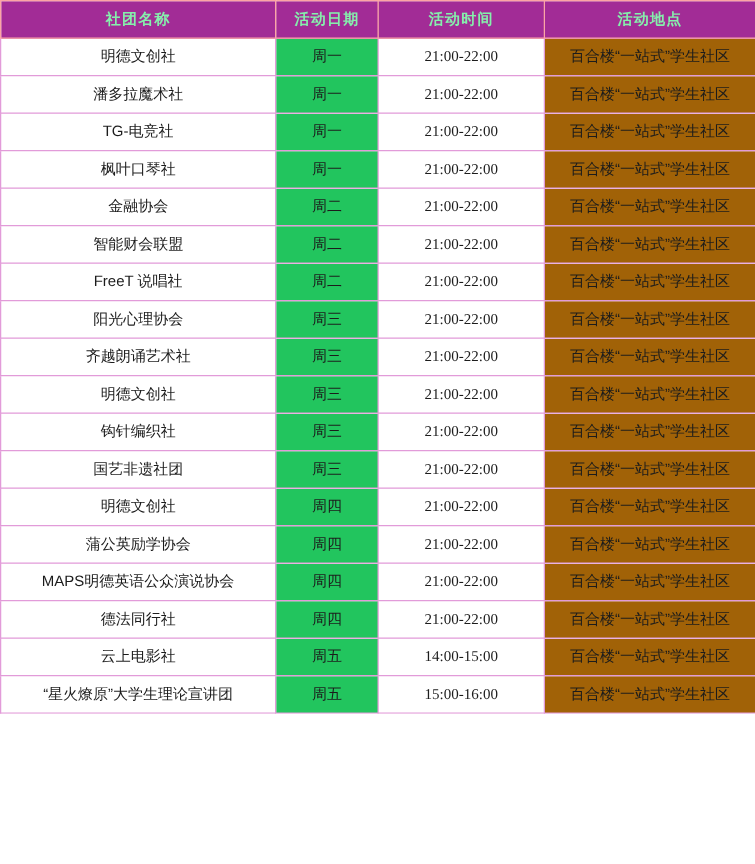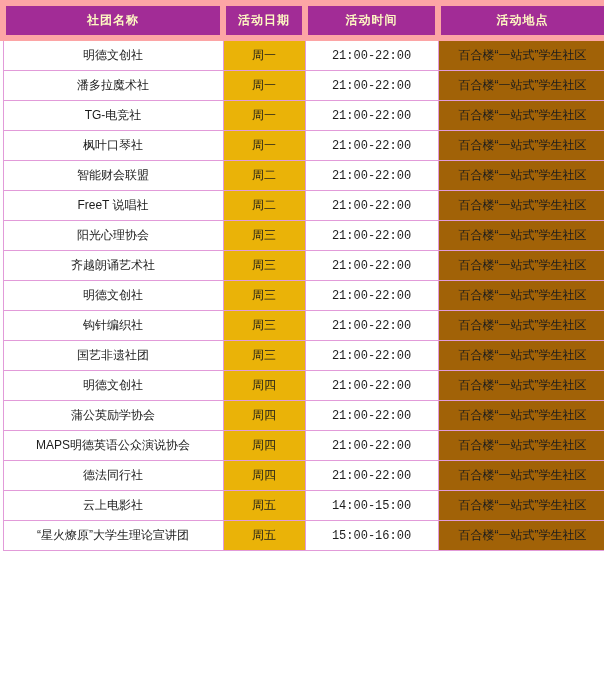--- a/index.html
+++ b/index.html
@@ -5,44 +5,44 @@
   html,body{margin:0;padding:0;background:#ffffff;}
   body{width:604px;font-family:"Liberation Sans","DejaVu Sans",sans-serif;}
   table.clubs{
     width:604px;
     border-collapse:collapse;
     table-layout:fixed;
     border:1px solid #e29bd9;
   }
   table.clubs th{
     background:#a22c96;
-    color:#fef9c3;
+    color:#86efac;
     font-weight:bold;
     font-size:12px;
     height:29px;
     text-align:center;
     vertical-align:middle;
-    border:6px solid #fca5a5;
+    border:1px solid #fca5a5;
     padding:0 2px;
     letter-spacing:1px;
   }
   table.clubs td{
     font-size:12px;
     color:#1c1c1c;
     height:29px;
     text-align:center;
     vertical-align:middle;
     border:1px solid #e29bd9;
     padding:0 3px;
     overflow:hidden;
     white-space:nowrap;
   }
   td.col-club{background:#ffffff;}
-  td.col-day{background:#eab308;}
-  td.col-time{background:#ffffff;font-family:Liberation Mono, monospace;font-size:12px;}
+  td.col-day{background:#22c55e;}
+  td.col-time{background:#ffffff;font-family:Liberation Serif, serif;font-size:12px;}
   td.col-loc{background:#a16207;}
 </style>
 </head>
 <body>
 
 <table class="clubs">
   <colgroup>
     <col style="width:220px">
     <col style="width:82px">
     <col style="width:133px">
@@ -71,20 +71,26 @@
     </tr>
     <tr>
       <td class="col-club">TG-电竞社</td>
       <td class="col-day">周一</td>
       <td class="col-time">21:00-22:00</td>
       <td class="col-loc">百合楼“一站式”学生社区</td>
     </tr>
     <tr>
       <td class="col-club">枫叶口琴社</td>
       <td class="col-day">周一</td>
+      <td class="col-time">21:00-22:00</td>
+      <td class="col-loc">百合楼“一站式”学生社区</td>
+    </tr>
+    <tr>
+      <td class="col-club">金融协会</td>
+      <td class="col-day">周二</td>
       <td class="col-time">21:00-22:00</td>
       <td class="col-loc">百合楼“一站式”学生社区</td>
     </tr>
     <tr>
       <td class="col-club">智能财会联盟</td>
       <td class="col-day">周二</td>
       <td class="col-time">21:00-22:00</td>
       <td class="col-loc">百合楼“一站式”学生社区</td>
     </tr>
     <tr>

